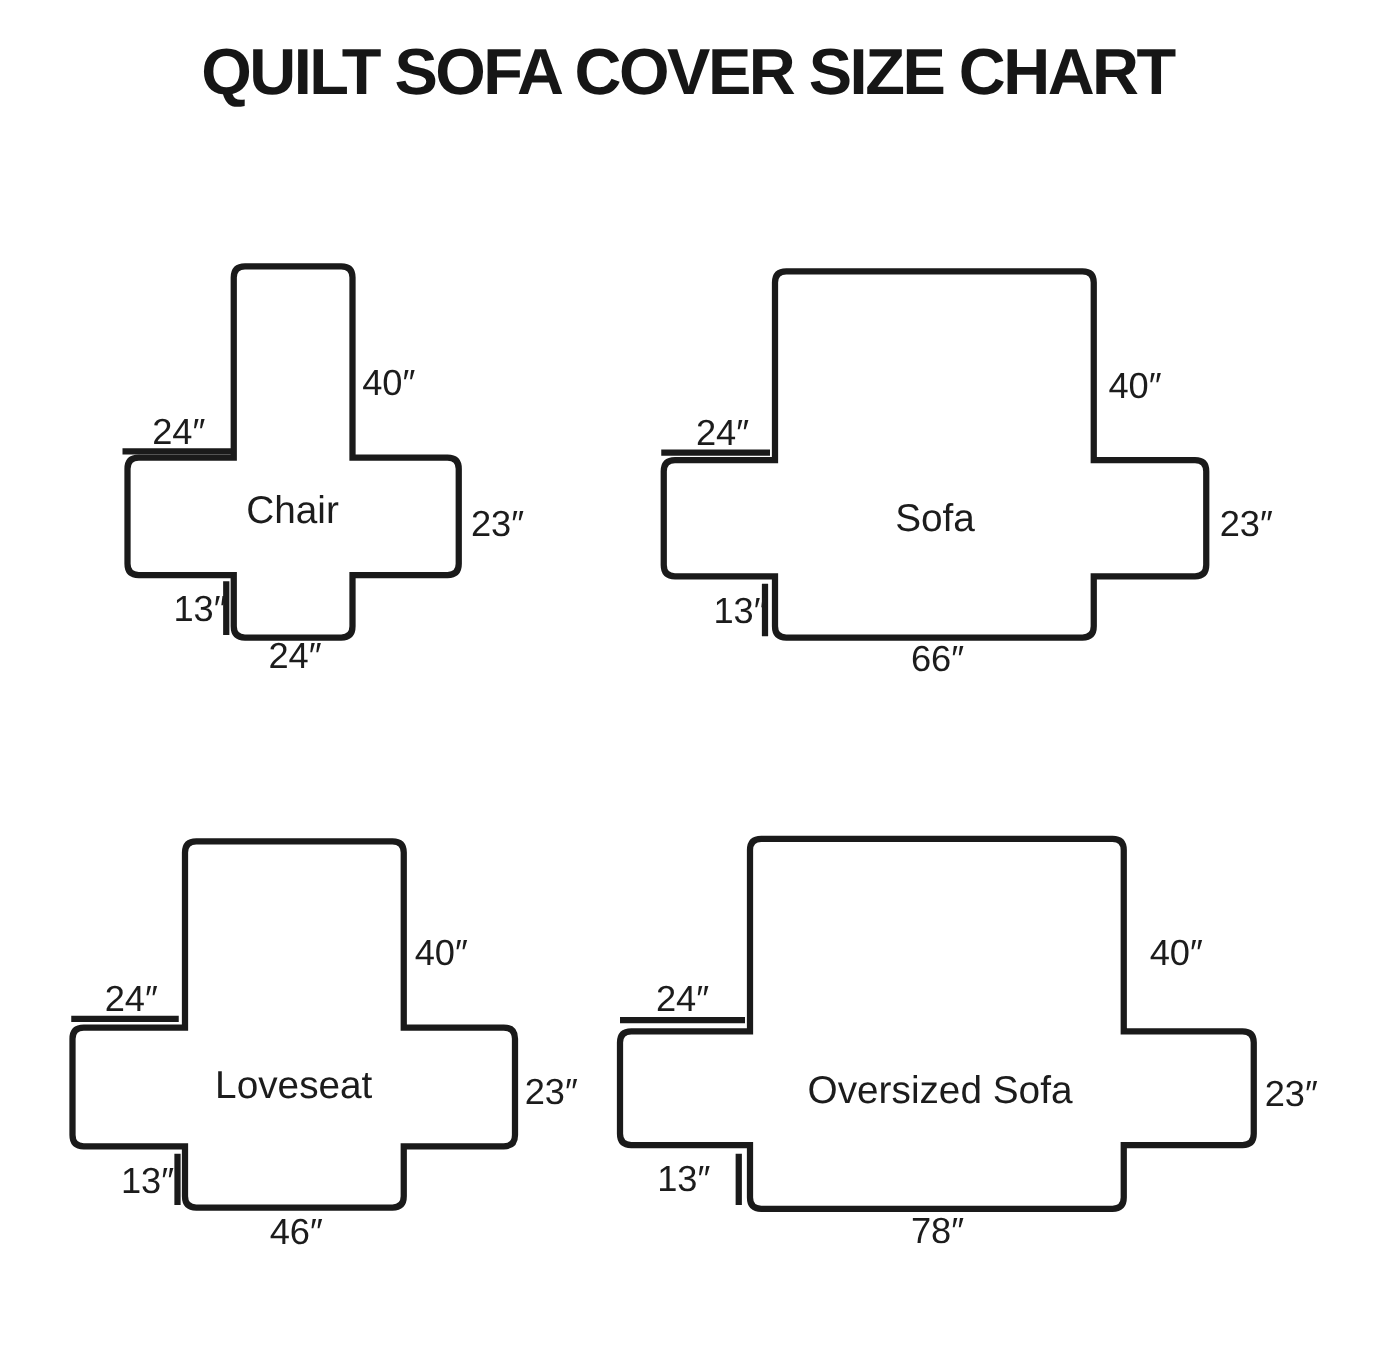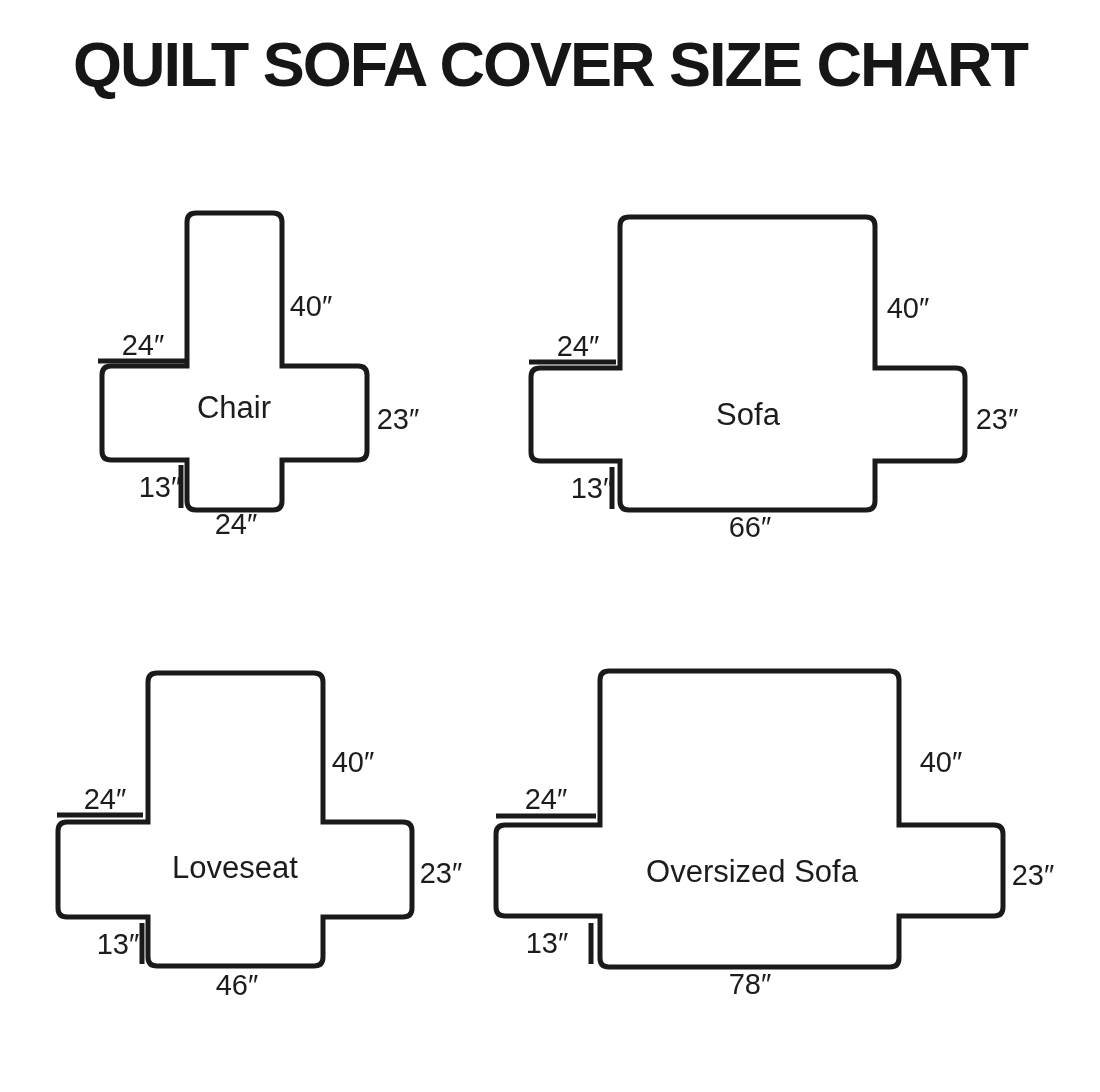--- a/index.html
+++ b/index.html
@@ -14,21 +14,21 @@
     overflow: hidden;
     font-family: "Liberation Sans", sans-serif;
   }
   .chart-title {
     position: absolute;
     top: 28px;
     left: 0;
     width: 1100px;
     margin: 0;
     text-align: center;
-    font-size: 63px;
+    font-size: 52px;
     font-weight: 700;
     letter-spacing: -2px;
     color: #161616;
     font-family: "Liberation Sans", sans-serif;
     white-space: nowrap;
   }
   svg.diagram-canvas {
     position: absolute;
     left: 0;
     top: 0;

